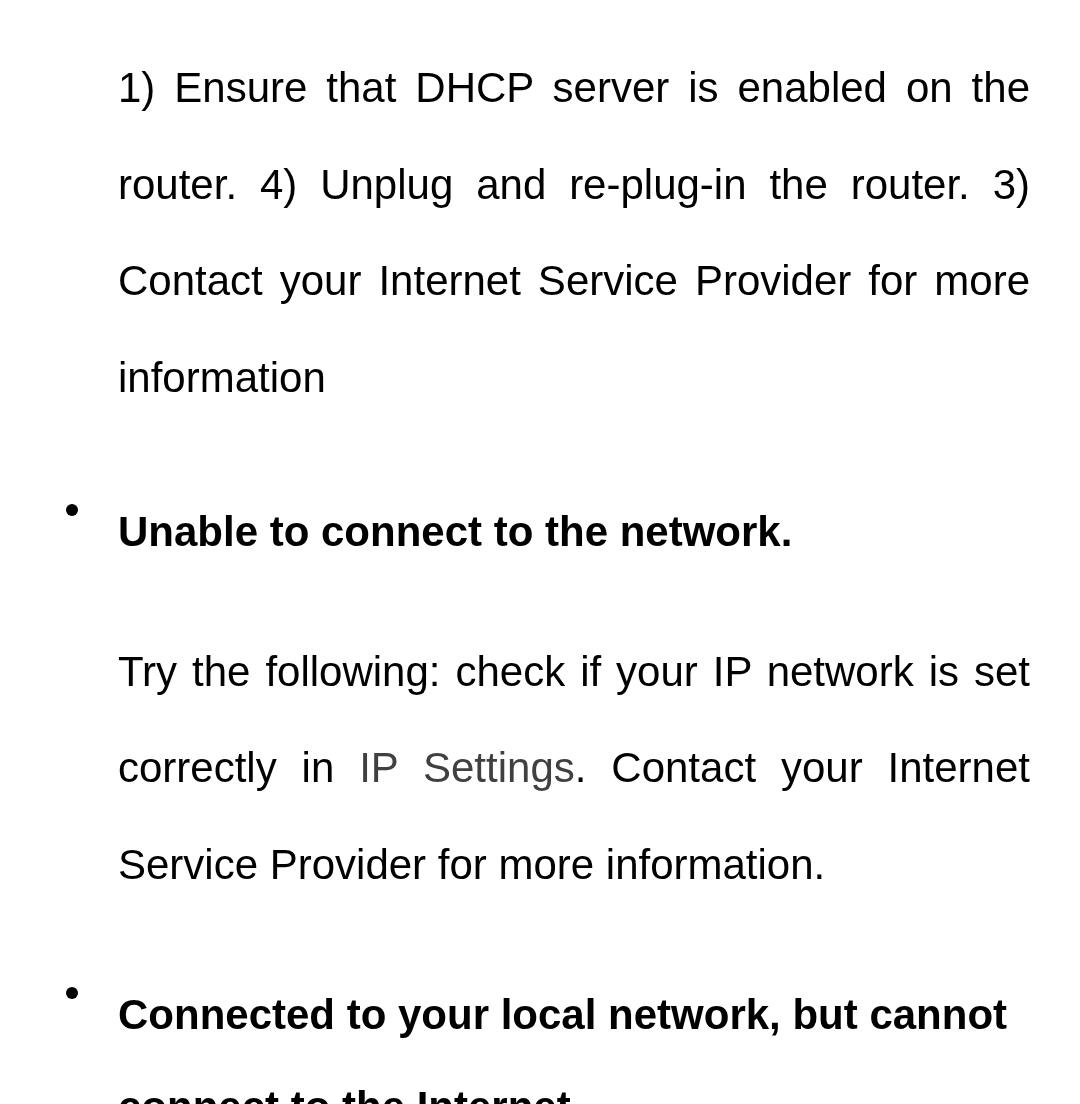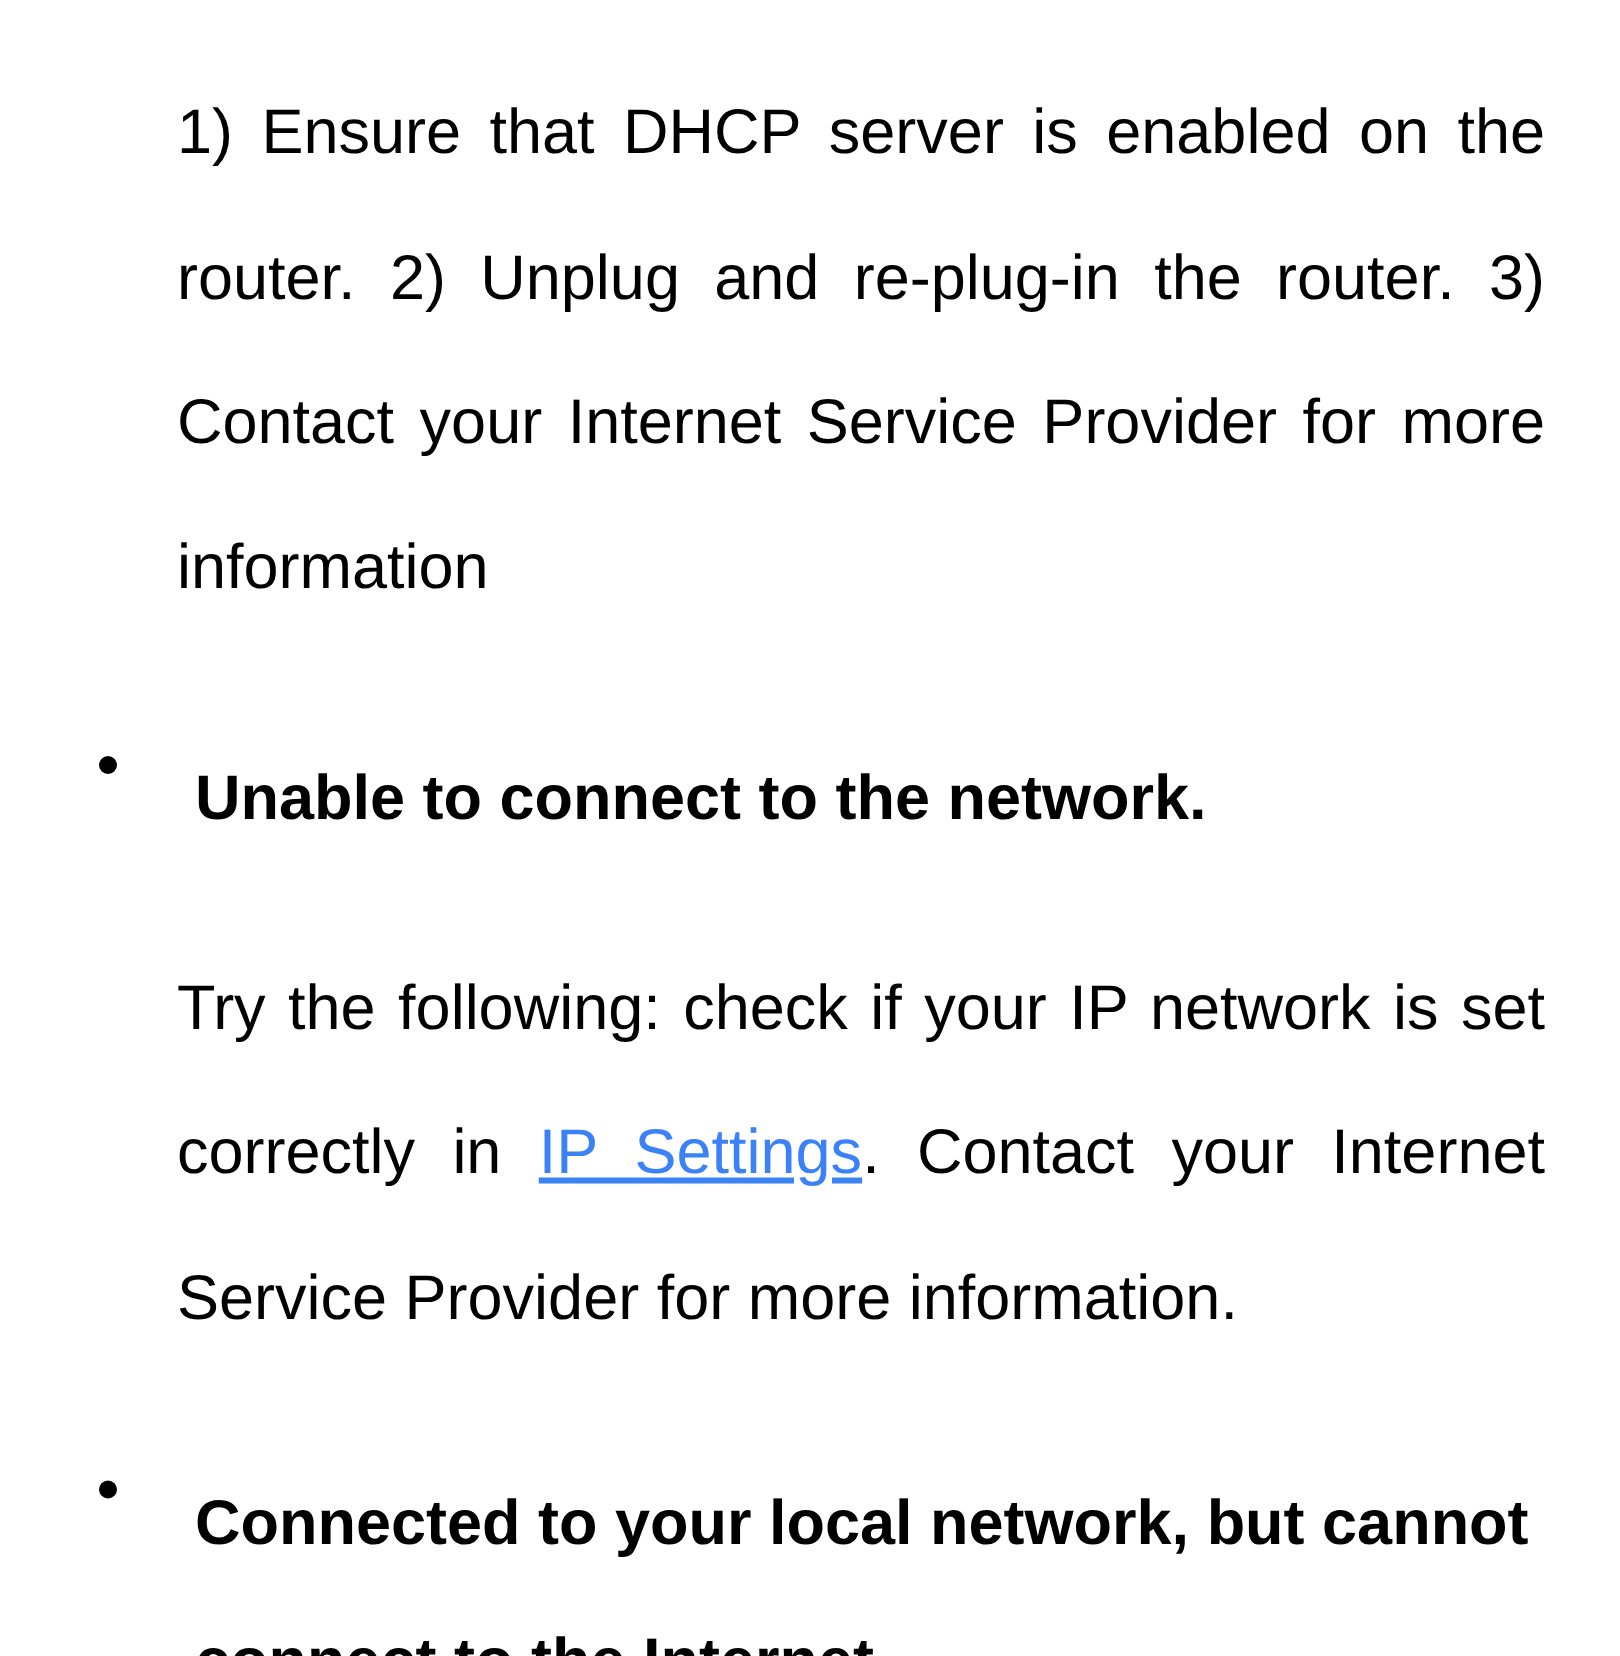--- a/index.html
+++ b/index.html
@@ -37,41 +37,39 @@
       width: 12px;
       height: 12px;
       background: #000000;
       border-radius: 50%;
     }
     .heading {
       font-size: 42px;
       font-weight: 700;
       line-height: 2.2;
       margin-bottom: 45px;
-      margin-left: 12px;
     }
     .body-text {
       font-size: 42px;
       line-height: 2.3;
       font-weight: 400;
       text-align: justify;
       text-justify: inter-word;
     }
     .link {
-      color: #3b82f6;
+      color: #404040;
       font-weight: 400;
-      text-decoration: underline;
     }
   </style>
 </head>
 <body>
 
 <div class="content">
 
-  <div class="paragraph">1) Ensure that DHCP server is enabled on the router. 2) Unplug and re-plug-in the router. 3) Contact your Internet Service Provider for more information</div>
+  <div class="paragraph">1) Ensure that DHCP server is enabled on the router. 4) Unplug and re-plug-in the router. 3) Contact your Internet Service Provider for more information</div>
 
   <div class="list-item">
     <span class="bullet"></span>
     <div class="heading">Unable to connect to the network.</div>
     <div class="body-text">
       <span>Try the following: check if your IP network is set correctly in </span><span class="link">IP Settings</span><span>. Contact your Internet Service Provider for more information.</span>
     </div>
   </div>
 
   <div class="list-item">

